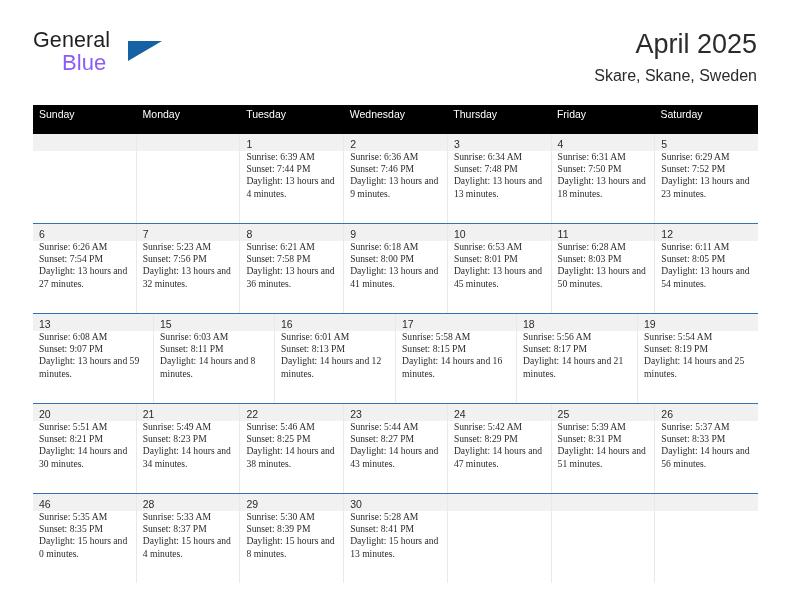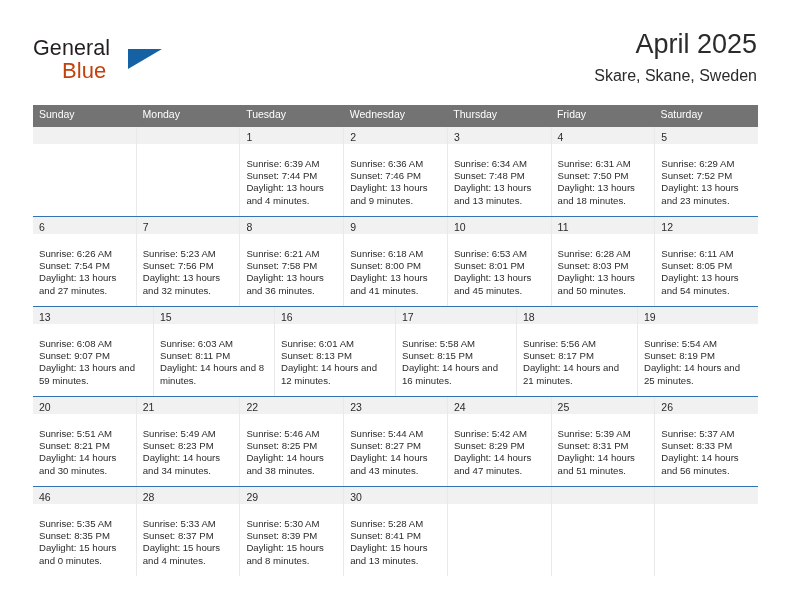--- a/index.html
+++ b/index.html
@@ -28,21 +28,20 @@
     top: 28px;
     right: 35px;
     height: 66px;
   }
   .logo {
     position: absolute;
     left: 0;
     top: 0;
     width: 240px;
     height: 62px;
-    margin-top: 8px;
   }
   .logo-general {
     position: absolute;
     left: 0;
     top: 0;
     font-size: 21.5px;
     letter-spacing: 0.1px;
     color: #231f20;
     font-family: "Liberation Sans", sans-serif;
   }
@@ -53,21 +52,21 @@
     width: 0;
     height: 0;
     border-left: 34px solid #1462a4;
     border-bottom: 20px solid transparent;
   }
   .logo-blue {
     position: absolute;
     left: 29px;
     top: 22px;
     font-size: 22px;
-    color: #c2410c;
+    color: #8b5cf6;
     letter-spacing: 0.1px;
   }
 
   .title-block {
     position: absolute;
     right: 0;
     top: 0;
     text-align: right;
   }
   .cal-title {
@@ -88,22 +87,22 @@
 
   
   .calendar {
     position: absolute;
     left: 33px;
     top: 105px;
     width: 725px;
   }
   .week-head {
     display: flex;
-    background: #737373;
-    height: 22px;
+    background: #000000;
+    height: 29px;
   }
   .week-head .dow {
     flex: 1 1 0;
     color: #ffffff;
     font-size: 10.5px;
     line-height: 19px;
     padding-left: 6px;
     box-sizing: border-box;
     white-space: nowrap;
   }
@@ -132,24 +131,25 @@
     box-sizing: border-box;
   }
   .date-num {
     font-size: 10.5px;
     line-height: 17px;
     color: #2b2b2b;
   }
   .day-cell.empty .date-band { background: #f1f1f1; }
 
   .details {
-    padding: 14px 6px 0 6px;
+    padding: 0 6px 0 6px;
     font-size: 9.6px;
     line-height: 12.2px;
     color: #2b2b2b;
+    font-family: Liberation Serif, serif;
   }
   .details div { white-space: nowrap; }
   .details .daylight { white-space: normal; }
 </style>
 </head>
 <body>
 
 <div class="page">
 
   <div class="top-bar">

